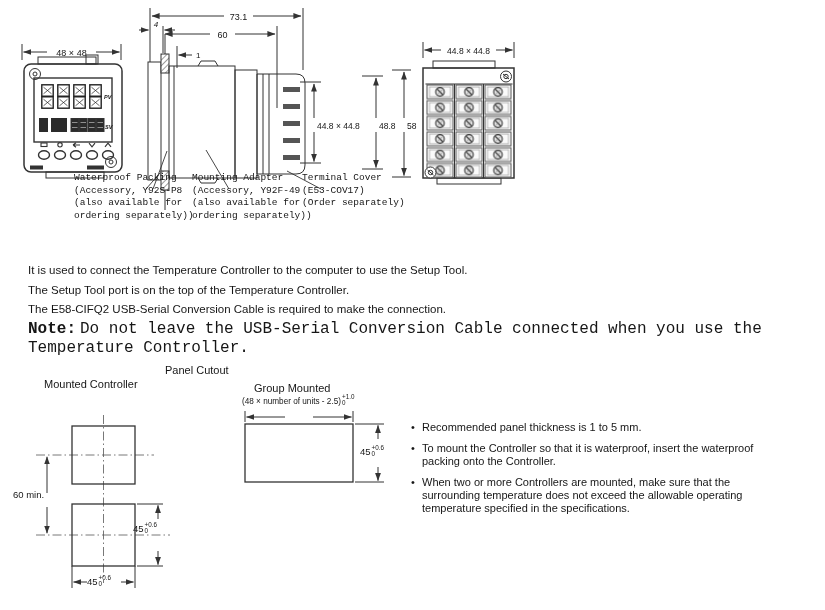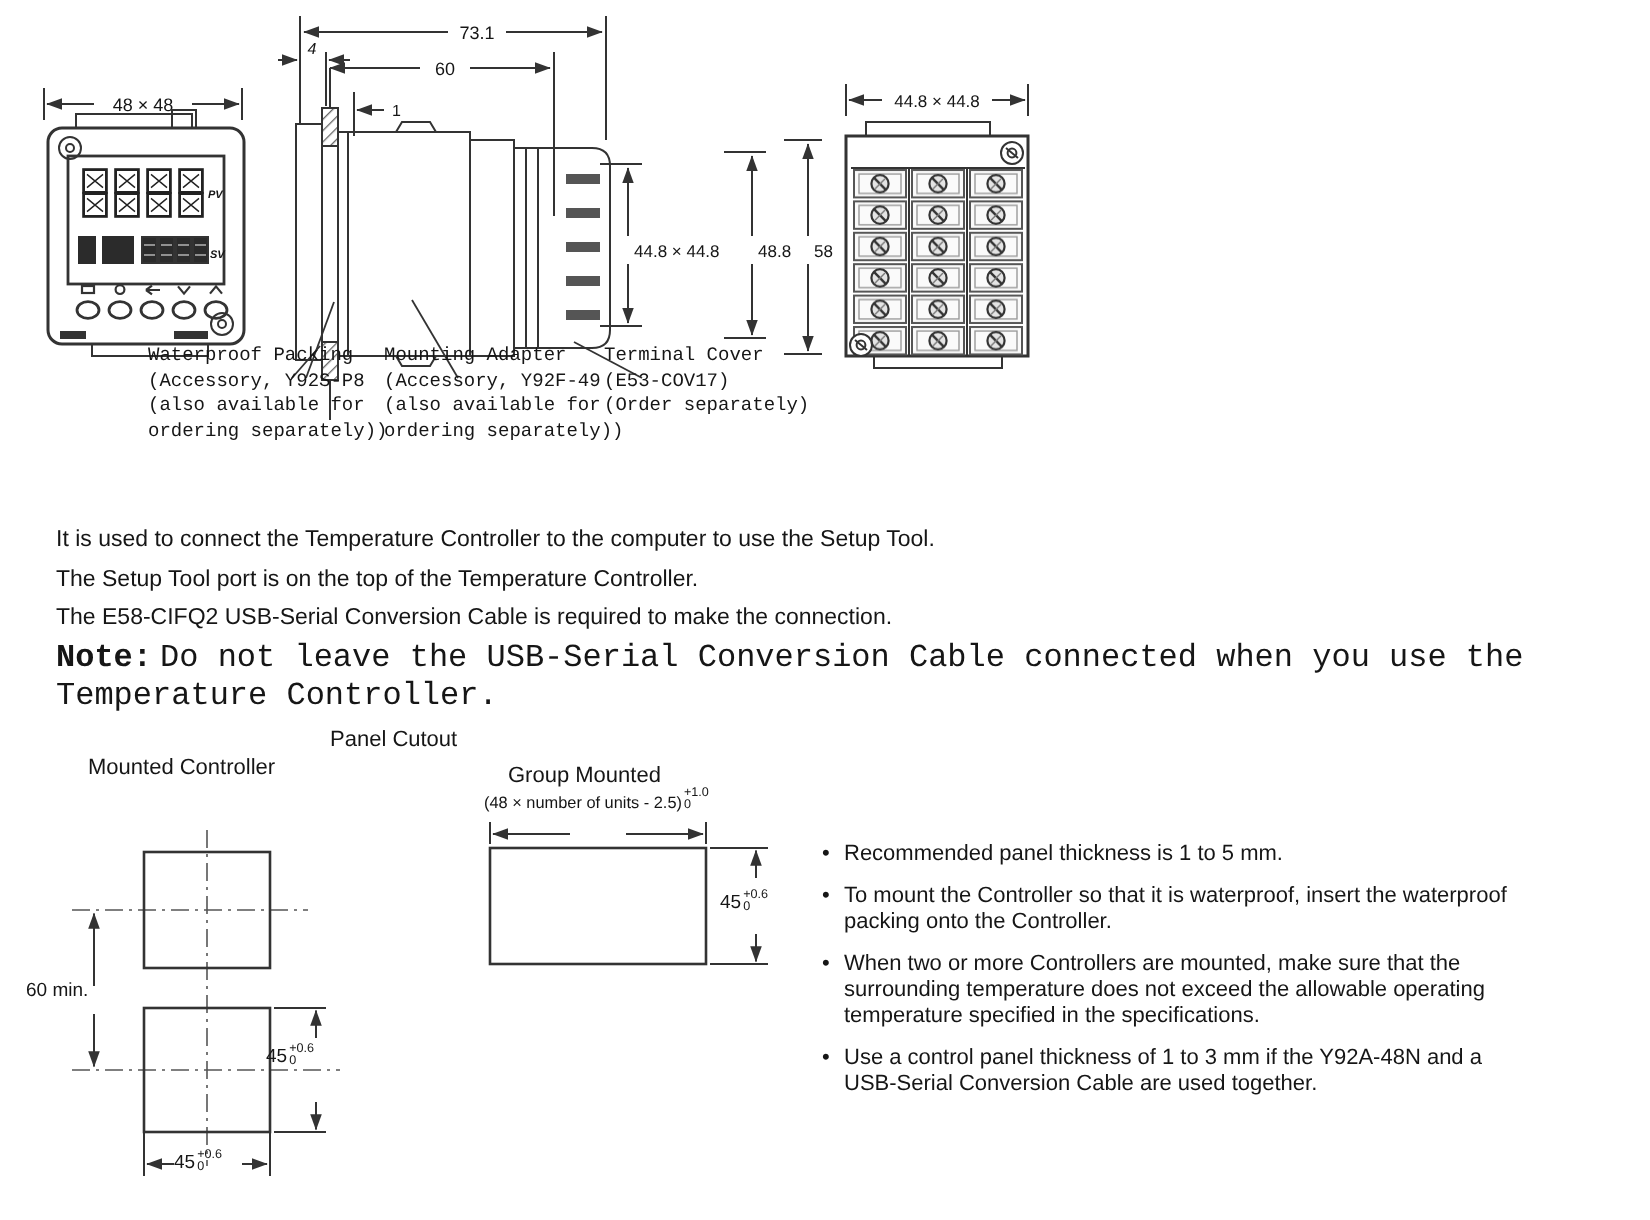--- a/index.html
+++ b/index.html
@@ -298,17 +298,16 @@
       <span class="tolstack">
         <span>+0.6</span>
         <span>0</span>
       </span>
     </div>
 
     <div class="bullets">
       <div class="bullet">Recommended panel thickness is 1 to 5 mm.</div>
       <div class="bullet">To mount the Controller so that it is waterproof, insert the waterproof packing onto the Controller.</div>
       <div class="bullet">When two or more Controllers are mounted, make sure that the surrounding temperature does not exceed the allowable operating temperature specified in the specifications.</div>
-      <div class="bullet">Use a control panel thickness of 1 to 3 mm if the Y92A-48N and a USB-Serial Conversion Cable are used together.</div>
     </div>
   </section>
 
 </div>
 
 </body></html>

